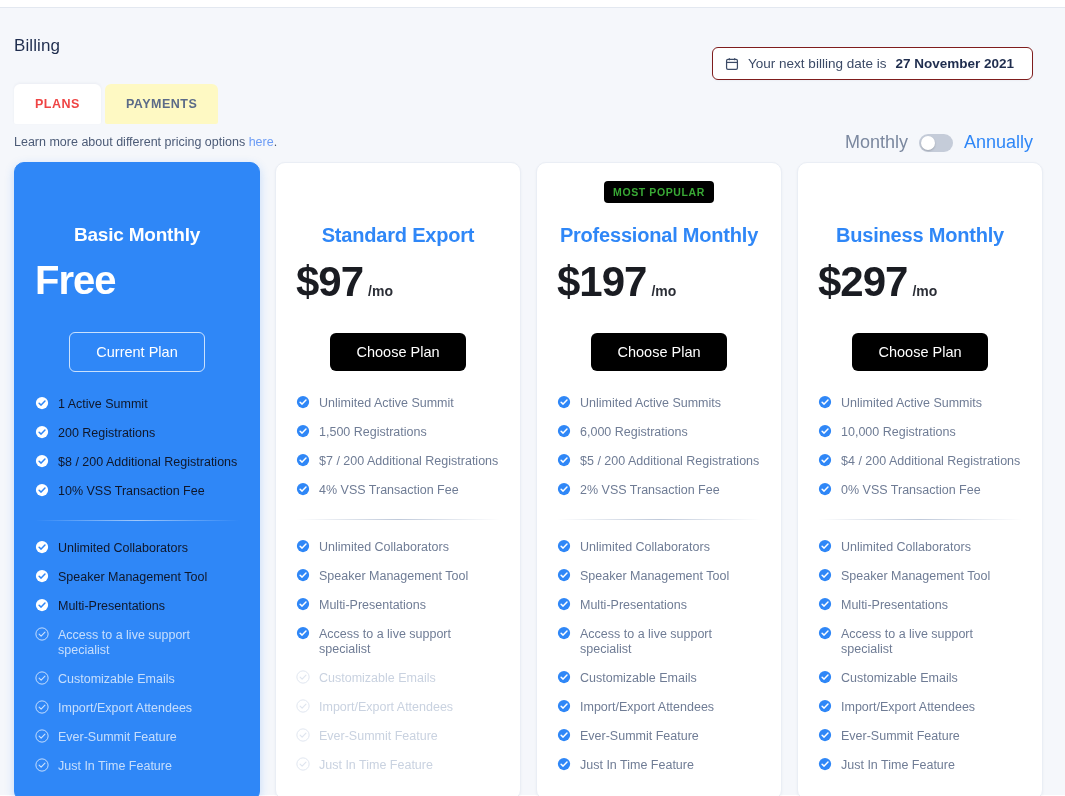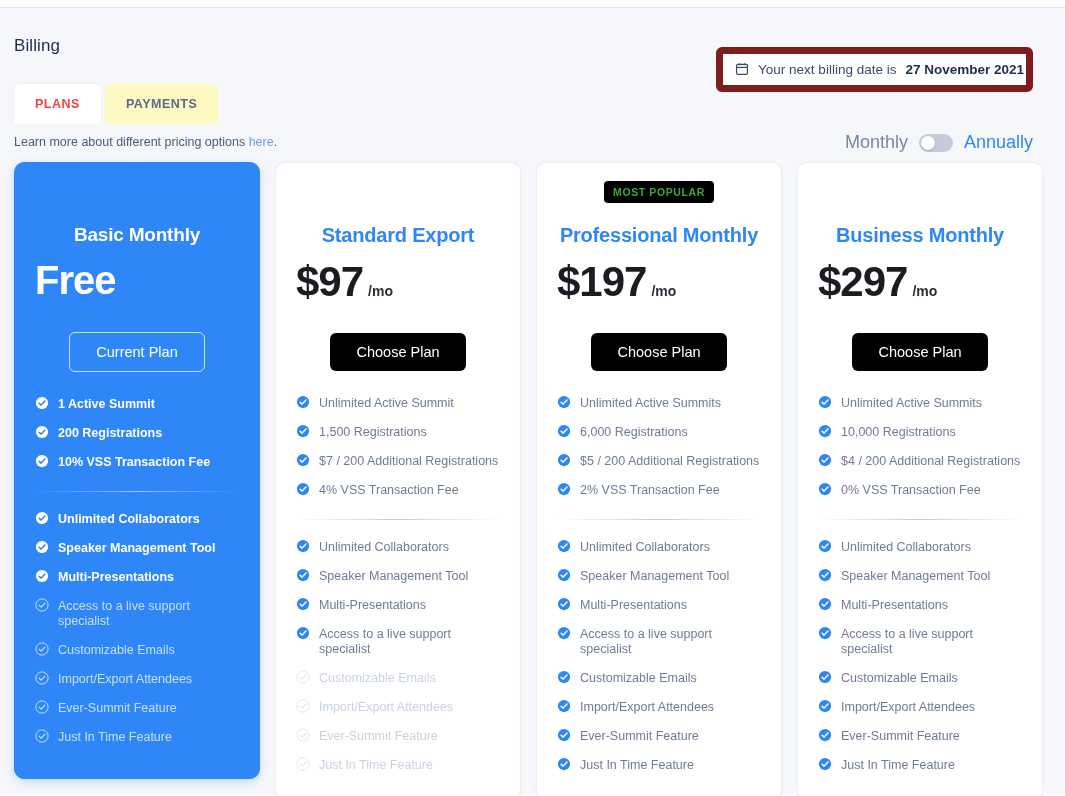--- a/index.html
+++ b/index.html
@@ -28,25 +28,25 @@
   }
   .page-title {
     font-size: 17px;
     color: #1f2d4e;
     font-weight: 400;
     letter-spacing: .1px;
   }
   .billing-date-pill {
     position: absolute;
     right: 32px; top: 39px;
-    display: flex; gap: 9px;
+    display: flex; align-items: center; gap: 9px;
     background: #ffffff;
-    border: 7px solid #7f1d1d;
+    border: 1px solid #7f1d1d;
     border-radius: 6px;
-    padding: 8px 2px 8px 12px;
+    padding: 8px 18px 8px 12px;
     font-size: 13.5px;
     color: #3b4a66;
     box-shadow: 0 1px 2px rgba(30,50,90,.04);
     white-space: nowrap;
   }
   .billing-date-pill .cal-icon { display: flex; color: #3b4a66; }
   .billing-date-pill .date-strong { font-weight: 700; color: #1f2d4e; }
 
   
   .tabs {
@@ -198,21 +198,21 @@
   .features { margin-top: 24px; }
   .feature {
     display: flex; align-items: flex-start; gap: 9px;
     margin-bottom: 13px;
     font-size: 12.5px;
     line-height: 1.2;
   }
   .feature:last-child { margin-bottom: 0; }
   .feature .label { color: #6f7c95; padding-top: 1px; }
   .feature.off .label { color: #c9d2e0; }
-  .card.featured-blue .feature .label { color: #ffffff; font-weight: 700; }
+  .card.featured-blue .feature .label { color: #0f172a; font-weight: 400; }
   .card.featured-blue .feature.off .label { color: rgba(255,255,255,.72); font-weight: 400; }
 
   .check {
     flex: 0 0 auto;
     width: 14px; height: 14px;
     display: block;
   }
 
   .divider {
     height: 1px;
@@ -288,20 +288,27 @@
               <circle cx="8" cy="8" r="7" fill="#ffffff"></circle>
               <path d="M4.7 8.2 L7 10.4 L11.4 5.8" fill="none" stroke-width="1.7" stroke-linecap="round" stroke-linejoin="round" stroke="#2f87f7"></path>
             </svg>
             <span class="label">200 Registrations</span>
           </div>
           <div class="feature">
             <svg class="check" viewBox="0 0 16 16">
               <circle cx="8" cy="8" r="7" fill="#ffffff"></circle>
               <path d="M4.7 8.2 L7 10.4 L11.4 5.8" fill="none" stroke-width="1.7" stroke-linecap="round" stroke-linejoin="round" stroke="#2f87f7"></path>
             </svg>
+            <span class="label">$8 / 200 Additional Registrations</span>
+          </div>
+          <div class="feature">
+            <svg class="check" viewBox="0 0 16 16">
+              <circle cx="8" cy="8" r="7" fill="#ffffff"></circle>
+              <path d="M4.7 8.2 L7 10.4 L11.4 5.8" fill="none" stroke-width="1.7" stroke-linecap="round" stroke-linejoin="round" stroke="#2f87f7"></path>
+            </svg>
             <span class="label">10% VSS Transaction Fee</span>
           </div>
           <div class="divider"></div>
           <div class="feature">
             <svg class="check" viewBox="0 0 16 16">
               <circle cx="8" cy="8" r="7" fill="#ffffff"></circle>
               <path d="M4.7 8.2 L7 10.4 L11.4 5.8" fill="none" stroke-width="1.7" stroke-linecap="round" stroke-linejoin="round" stroke="#2f87f7"></path>
             </svg>
             <span class="label">Unlimited Collaborators</span>
           </div>

